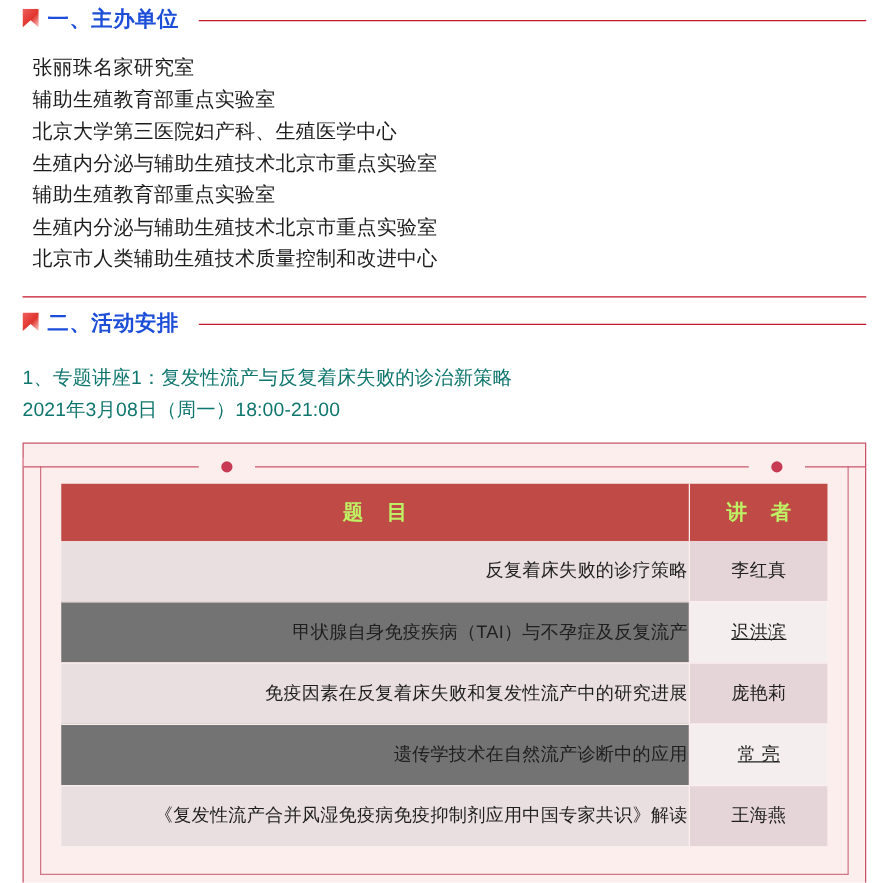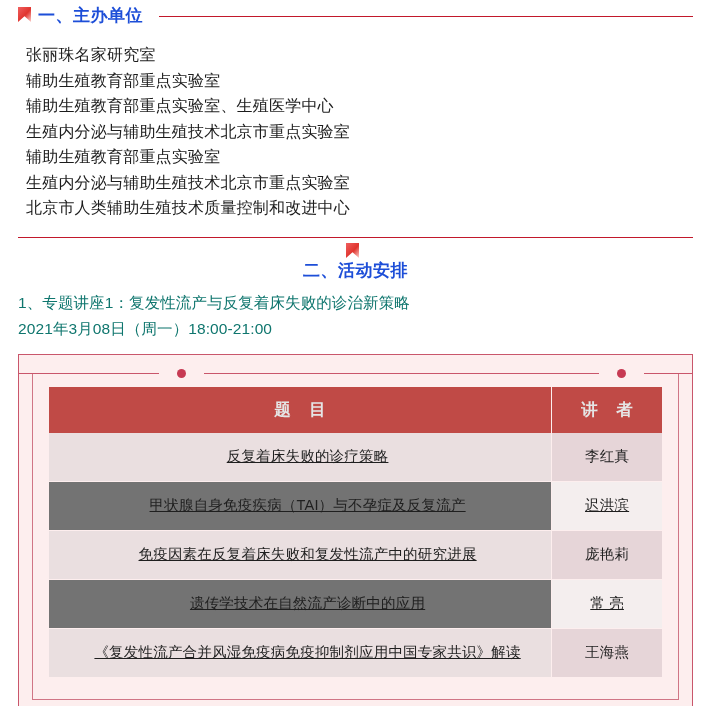--- a/index.html
+++ b/index.html
@@ -134,21 +134,21 @@
 
   
   table.schedule {
     width: 100%;
     border-collapse: collapse;
     table-layout: fixed;
     background: #ffffff;
   }
   table.schedule th {
     background: #c04a46;
-    color: #e5e5e5;
+    color: #bef264;
     font-size: 16.5px;
     font-weight: bold;
     letter-spacing: 7px;
     text-indent: 7px;
     height: 44px;
     vertical-align: middle;
     border: none;
     border-right: 1.5px solid #fdeeee;
   }
   table.schedule th:last-child { border-right: none; }
@@ -159,21 +159,21 @@
     vertical-align: middle;
     border: none;
     border-right: 1.5px solid #fdeeee;
     border-bottom: 1.5px solid #fdeeee;
     letter-spacing: 0.2px;
   }
   table.schedule td:last-child { border-right: none; }
   table.schedule tbody tr:last-child td { border-bottom: none; }
   .col-title { width: 82%; }
   .col-speaker { width: 18%; }
-  td.title-cell { padding-left: 16px; text-align: center; text-decoration: underline; }
+  td.title-cell { padding-left: 16px; text-align: right; }
   td.speaker-cell { text-align: center; letter-spacing: 0.5px; }
   tr.row-a td { background: #eadfe0; }
   tr.row-b td { background: #737373; }
   td.speaker-cell.sp-a { background: #e6d5d8 !important; }
   td.speaker-cell.sp-b { background: #f4eeee !important; text-decoration: underline; }
 </style>
 </head>
 <body>
 
 <div class="section-head">
@@ -189,30 +189,30 @@
       <path d="M0 0 H13 V15 L6.5 9.2 L0 15 Z" fill="url(#flagGrad)"></path>
     </svg>
   </span>
   <span class="section-title">一、主办单位</span>
   <span class="head-rule"></span>
 </div>
 
 <ul class="org-list">
   <li>张丽珠名家研究室</li>
   <li>辅助生殖教育部重点实验室</li>
-  <li>辅助生殖教育部重点实验室、生殖医学中心</li>
+  <li>北京大学第三医院妇产科、生殖医学中心</li>
   <li>生殖内分泌与辅助生殖技术北京市重点实验室</li>
   <li>辅助生殖教育部重点实验室</li>
   <li>生殖内分泌与辅助生殖技术北京市重点实验室</li>
   <li>北京市人类辅助生殖技术质量控制和改进中心</li>
 </ul>
 
 <div class="section-divider"></div>
 
-<div class="section-head" style="margin-top:6px;flex-direction:column;">
+<div class="section-head" style="margin-top:6px;">
   <span class="flag-icon">
     <svg width="13" height="15" viewBox="0 0 13 15" xmlns="http://www.w3.org/2000/svg">
       <path d="M0 0 H13 V15 L6.5 9.2 L0 15 Z" fill="url(#flagGrad)"></path>
     </svg>
   </span>
   <span class="section-title">二、活动安排</span>
   <span class="head-rule"></span>
 </div>
 
 <div class="lecture-meta">

